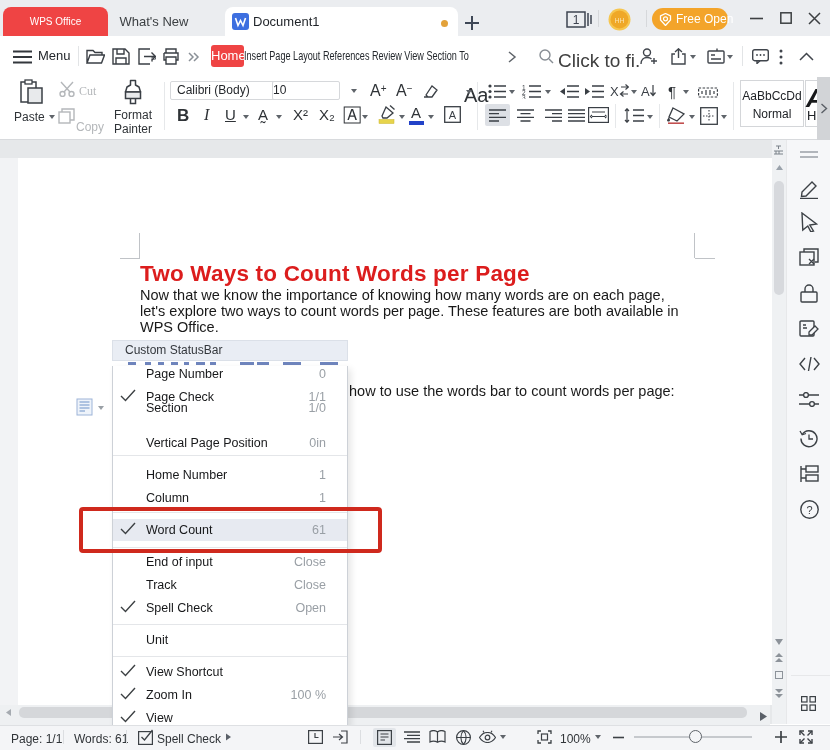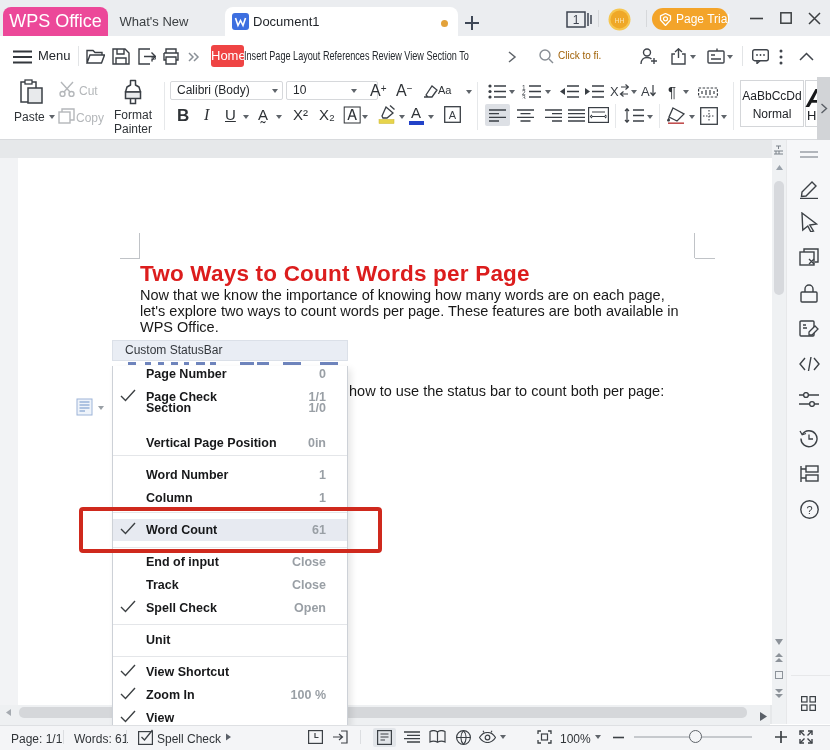--- a/index.html
+++ b/index.html
@@ -2,21 +2,21 @@
 <html><head>
 <meta charset="utf-8">
 <style>
 * { margin:0; padding:0; box-sizing:border-box; }
 html,body { width:830px; height:750px; overflow:hidden; }
 body { font-family:"Liberation Sans", sans-serif; position:relative; background:#fff; }
 .abs { position:absolute; }
 svg { display:block; }
 
 #titlebar { left:0; top:0; width:830px; height:36px; background:#ebedf0; }
-#tab-wps { left:3px; top:7px; width:105px; height:29px; background:#ec4899; border-radius:8px 8px 0 0; color:#fff; font-size:18px; text-align:center; line-height:29px; }
+#tab-wps { left:3px; top:7px; width:105px; height:29px; background:#ef4444; border-radius:8px 8px 0 0; color:#fff; font-size:10px; text-align:center; line-height:29px; }
 #tab-new { left:105px; top:7px; width:98px; height:29px; color:#3c4043; font-size:13px; text-align:center; line-height:29px; }
 #tab-doc { left:225px; top:7px; width:233px; height:29px; background:#fff; border-radius:8px 8px 0 0; }
 
 #menubar { left:0; top:36px; width:830px; height:40px; background:#fff; }
 .mi { position:absolute; top:36px; height:40px; line-height:40px; font-size:13px; color:#24282d; white-space:nowrap; }
 #home-pill { left:211px; top:45px; width:33px; height:22px; background:#ef4444; border-radius:3px; color:#fff; font-size:13px; text-align:center; line-height:22px; }
 
 #ribbon { left:0; top:76px; width:830px; height:64px; background:#fff; border-bottom:1px solid #d8dadd; }
 .vsep { position:absolute; width:1px; background:#e6e8ea; }
 .rlabel { position:absolute; font-size:12px; color:#2f3337; text-align:center; white-space:nowrap; }
@@ -25,21 +25,21 @@
 .caret { position:absolute; width:0; height:0; border-left:3.5px solid transparent; border-right:3.5px solid transparent; border-top:4px solid #5f646a; }
 
 #docarea { left:0; top:140px; width:786px; height:584px; background:#e6e8ea; }
 #page { left:18px; top:158px; width:754px; height:547px; background:#fff; }
 #leftgap { left:0; top:158px; width:18px; height:566px; background:#f2f3f5; }
 h1.red { position:absolute; left:140px; top:261px; font-size:22.5px; font-weight:bold; color:#dc1d1d; letter-spacing:0.2px; }
 .bodytext { position:absolute; left:140px; font-size:14.5px; line-height:16.3px; color:#191919; white-space:nowrap; }
 
 #pop-head { left:112px; top:340px; width:236px; height:21px; background:#e9edf4; border:1px solid #dbe0e8; font-size:12px; color:#33373c; line-height:19px; padding-left:12px; }
 #pop-body { left:112px; top:366px; width:236px; height:361px; background:#fff; border:1px solid #cdd1d7; border-top:none; box-shadow:3px 3px 7px rgba(0,0,0,0.10); }
-.prow { position:absolute; left:113px; width:234px; height:23px;font-weight:bold; }
+.prow { position:absolute; left:113px; width:234px; height:23px; }
 .prow .lbl { position:absolute; left:33px; top:4px; font-size:12.5px; color:#17181a; }
 .prow .val { position:absolute; right:21px; top:4px; font-size:12.5px; color:#999fa5; }
 .psep { position:absolute; left:113px; width:234px; height:1px; background:#e4e6e9; }
 .chk { position:absolute; }
 #red-rect { left:79px; top:507px; width:303px; height:46px; border:4px solid #cf291d; border-radius:4px; }
 
 #statusbar { left:0; top:725px; width:830px; height:25px; background:#f4f5f7; border-top:1px solid #dee0e3; }
 .sbt { position:absolute; top:732px; font-size:12px; color:#303438; white-space:nowrap; }
 
 #sidebar { left:786px; top:140px; width:44px; height:584px; background:#f6f7f9; border-left:1px solid #e7e8ea; }
@@ -79,21 +79,21 @@
   <text x="11.5" y="15" font-size="7" fill="#f9e3b0" text-anchor="middle" font-family="Liberation Sans">HH</text>
 </svg>
 <div class="abs" style="left:598px;top:10px;width:1px;height:17px;background:#d6d8db;"></div>
 <div class="abs" style="left:646px;top:10px;width:1px;height:17px;background:#d6d8db;"></div>
 
 <div class="abs" style="left:652px;top:8px;width:76px;height:22px;border-radius:11px;background:#f3a42a;"></div>
 <svg class="icon" style="left:659px;top:13px;" width="13" height="13">
     <path d="M6.5 0.5 L11.5 3 v4 L6.5 12.5 L1.5 7 v-4 Z" fill="none" stroke="#fff" stroke-width="1.3"></path>
     <circle cx="6.5" cy="5.8" r="2" fill="none" stroke="#fff" stroke-width="1.2"></circle>
   </svg>
-<div class="abs" style="left:676px;top:12px;font-size:12px;color:#fff;">Page Trial</div>
+<div class="abs" style="left:676px;top:12px;font-size:12px;color:#fff;">Free Open</div>
 
 <svg class="icon" style="left:750px;top:17px;" width="13" height="3">
     <path d="M0 1.5 H13" stroke="#3d4043" stroke-width="1.6"></path>
   </svg>
 <svg class="icon" style="left:780px;top:12px;" width="12" height="12">
     <rect x="0.8" y="0.8" width="10.4" height="10.4" fill="none" stroke="#3d4043" stroke-width="1.5"></rect>
   </svg>
 <svg class="icon" style="left:808px;top:12px;" width="13" height="13">
     <path d="M1 1 L12 12 M12 1 L1 12" stroke="#3d4043" stroke-width="1.5"></path>
   </svg>
@@ -129,21 +129,21 @@
 <div class="abs" id="home-pill">Home</div>
 <div class="mi" style="left:244px;transform:scaleX(0.70);transform-origin:0 50%;">Insert Page Layout References Review View Section To</div>
 <svg class="icon" style="left:507px;top:51px;" width="10" height="12">
     <path d="M2 1 L8 6 L2 11" fill="none" stroke="#5f646a" stroke-width="1.5"></path>
   </svg>
 
 <svg class="icon" style="left:539px;top:49px;" width="15" height="15">
     <circle cx="6" cy="6" r="5" fill="none" stroke="#878d94" stroke-width="1.4"></circle>
     <path d="M10 10 L14 14" stroke="#878d94" stroke-width="1.4"></path>
   </svg>
-<div class="abs" style="left:558px;top:50px;font-size:10px;color:#a16207;">Click to fi.</div>
+<div class="abs" style="left:558px;top:50px;font-size:19px;color:#404040;">Click to fi.</div>
 
 <svg class="icon" style="left:640px;top:48px;" width="18" height="17">
     <circle cx="7" cy="4.5" r="3.5" fill="none" stroke="#40454c" stroke-width="1.4"></circle>
     <path d="M1 16 C1 11.5 4 9.5 7 9.5 C9 9.5 10.5 10 11.5 11" fill="none" stroke="#40454c" stroke-width="1.4"></path>
     <path d="M14 10 V16 M11 13 H17" stroke="#40454c" stroke-width="1.4"></path>
   </svg>
 
 <svg class="icon" style="left:670px;top:48px;" width="17" height="17">
     <path d="M5 6 H2 V16 H15 V6 H12" fill="none" stroke="#40454c" stroke-width="1.4"></path>
     <path d="M8.5 10 V1 M5 4 L8.5 0.8 L12 4" fill="none" stroke="#40454c" stroke-width="1.4"></path>
@@ -184,46 +184,46 @@
   <rect x="8" y="9" width="14" height="15" fill="#e8eaec" stroke="#3a3f45" stroke-width="1.5"></rect>
 </svg>
 <div class="rlabel" style="left:14px;top:110px;">Paste</div>
 <div class="caret" style="left:49px;top:115px;"></div>
 
 <svg class="icon" style="left:58px;top:81px;" width="18" height="16">
     <path d="M3 1 L12 11 M15 1 L6 11" stroke="#b4b7ba" stroke-width="1.4" fill="none"></path>
     <circle cx="4.5" cy="13" r="2.5" fill="none" stroke="#b4b7ba" stroke-width="1.4"></circle>
     <circle cx="13.5" cy="13" r="2.5" fill="none" stroke="#b4b7ba" stroke-width="1.4"></circle>
   </svg>
-<div class="rlabel gray" style="left:79px;top:84px;">Cut</div>
+<div class="rlabel gray" style="left:79px;top:84px;font-family:Liberation Serif, serif;">Cut</div>
 <svg class="icon" style="left:58px;top:108px;" width="17" height="16">
     <rect x="1" y="4" width="11" height="11" fill="none" stroke="#b4b7ba" stroke-width="1.4"></rect>
     <path d="M4 4 V1 H16 V12 H12" fill="none" stroke="#b4b7ba" stroke-width="1.4"></path>
   </svg>
-<div class="rlabel gray" style="left:76px;top:111px;">Copy</div>
+<div class="rlabel gray" style="left:76px;top:120px;">Copy</div>
 
 <svg class="icon" style="left:122px;top:79px;" width="22" height="26">
   <path d="M8.5 6 V1.5 H13.5 V6 L17 8 L18.5 13 H3.5 L5 8 Z" fill="none" stroke="#3a3f45" stroke-width="1.5" stroke-linejoin="round"></path>
   <rect x="3.5" y="13" width="15" height="6.5" fill="#e8eaec" stroke="#3a3f45" stroke-width="1.5"></rect>
   <path d="M8.5 19.5 V24.5 H13.5 V19.5" fill="none" stroke="#3a3f45" stroke-width="1.5"></path>
 </svg>
 <div class="rlabel" style="left:110px;top:108px;width:46px;">Format<br>Painter</div>
 <div class="vsep" style="left:164px;top:82px;height:48px;"></div>
 
 <div class="combo" style="left:170px;top:81px;width:113px;height:19px;line-height:17px;padding-left:6px;">Calibri (Body)</div>
 <div class="caret" style="left:272px;top:89px;"></div>
-<div class="combo" style="left:286px;top:81px;width:92px;height:19px;line-height:17px;padding-left:6px;">10</div>
+<div class="combo" style="left:272px;top:81px;width:68px;height:19px;line-height:17px;">10</div>
 <div class="caret" style="left:351px;top:89px;"></div>
 
 <div class="rlabel" style="left:370px;top:82px;font-size:16px;">A<span style="font-size:10px;vertical-align:4px;">+</span></div>
 <div class="rlabel" style="left:396px;top:82px;font-size:16px;">A<span style="font-size:10px;vertical-align:4px;">−</span></div>
 <svg class="icon" style="left:421px;top:85px;" width="17" height="13">
     <path d="M5 10 L11 1 L16 5 L11 12 H7 Z M3 12 H10" fill="none" stroke="#3a3f45" stroke-width="1.3"></path>
   </svg>
-<div class="rlabel" style="left:438px;top:84px;font-size:11px;">Aa</div>
+<div class="rlabel" style="left:464px;top:84px;font-size:20px;">Aa</div>
 <div class="caret" style="left:466px;top:90px;"></div>
 
 <div class="rlabel" style="left:177px;top:106px;font-size:17px;font-weight:bold;">B</div>
 <div class="rlabel" style="left:204px;top:106px;font-size:16px;font-style:italic;font-family:'Liberation Serif',serif;">I</div>
 <div class="rlabel" style="left:225px;top:106px;font-size:15px;text-decoration:underline;">U</div>
 <div class="caret" style="left:243px;top:115px;"></div>
 <div class="rlabel" style="left:258px;top:106px;font-size:15px;">A̰</div>
 <div class="caret" style="left:276px;top:115px;"></div>
 <div class="rlabel" style="left:293px;top:106px;font-size:15px;">X²</div>
 <div class="rlabel" style="left:319px;top:106px;font-size:15px;">X₂</div>
@@ -359,21 +359,21 @@
 <div style="position:absolute;left:34px;top:0.5px;width:6px;height:3px;background:#6f85bd;"></div>
 <div style="position:absolute;left:47px;top:0.5px;width:7px;height:3px;background:#6f85bd;"></div>
 <div style="position:absolute;left:60px;top:0.5px;width:5px;height:3px;background:#6f85bd;"></div>
 <div style="position:absolute;left:72px;top:0.5px;width:9px;height:3px;background:#6f85bd;"></div>
 <div style="position:absolute;left:86px;top:0.5px;width:6px;height:3px;background:#6f85bd;"></div>
 <div style="position:absolute;left:116px;top:0.5px;width:14px;height:3px;background:#6f85bd;"></div>
 <div style="position:absolute;left:133px;top:0.5px;width:12px;height:3px;background:#6f85bd;"></div>
 <div style="position:absolute;left:159px;top:0.5px;width:18px;height:3px;background:#6f85bd;"></div>
 <div style="position:absolute;left:196px;top:0.5px;width:18px;height:3px;background:#6f85bd;"></div>
 </div>
-<div class="abs" style="left:349px;top:383px;font-size:14.5px;color:#191919;white-space:nowrap;">how to use the status bar to count both per page:</div>
+<div class="abs" style="left:349px;top:383px;font-size:14.5px;color:#191919;white-space:nowrap;">how to use the words bar to count words per page:</div>
 
 <svg class="icon" style="left:76px;top:398px;" width="17" height="18">
     <rect x="1" y="1" width="15" height="16" fill="#eef3fa" stroke="#9db4d8" stroke-width="1"></rect>
     <path d="M3.5 4 H13.5 M3.5 7 H13.5 M3.5 10 H13.5 M3.5 13 H9" stroke="#6f94c8" stroke-width="1.2"></path>
   </svg>
 <div class="caret" style="left:98px;top:406px;border-top-color:#9aa0a6;"></div>
 
 <div class="abs" style="left:0;top:705px;width:770px;height:20px;background:#eef0f2;"></div>
 <div class="abs" style="left:19px;top:707px;width:728px;height:11px;background:#d5d7da;border-radius:5px;"></div>
 <svg class="icon" style="left:6px;top:709px;" width="5" height="7">
@@ -395,21 +395,21 @@
 <div class="prow" style="top:397px;">
     <span class="lbl">Section</span>
     <span class="val">1/0</span>
   </div>
 <div class="prow" style="top:432px;">
     <span class="lbl">Vertical Page Position</span>
     <span class="val">0in</span>
   </div>
 <div class="psep" style="top:455px;"></div>
 <div class="prow" style="top:464px;">
-    <span class="lbl">Word Number</span>
+    <span class="lbl">Home Number</span>
     <span class="val">1</span>
   </div>
 <div class="prow" style="top:487px;">
     <span class="lbl">Column</span>
     <span class="val">1</span>
   </div>
 <div class="psep" style="top:512px;"></div>
 <div class="abs" style="left:113px;top:519px;width:234px;height:22px;background:#e7eaf1;"></div>
 <div class="prow" style="top:519px;">
     <span class="lbl">Word Count</span>

